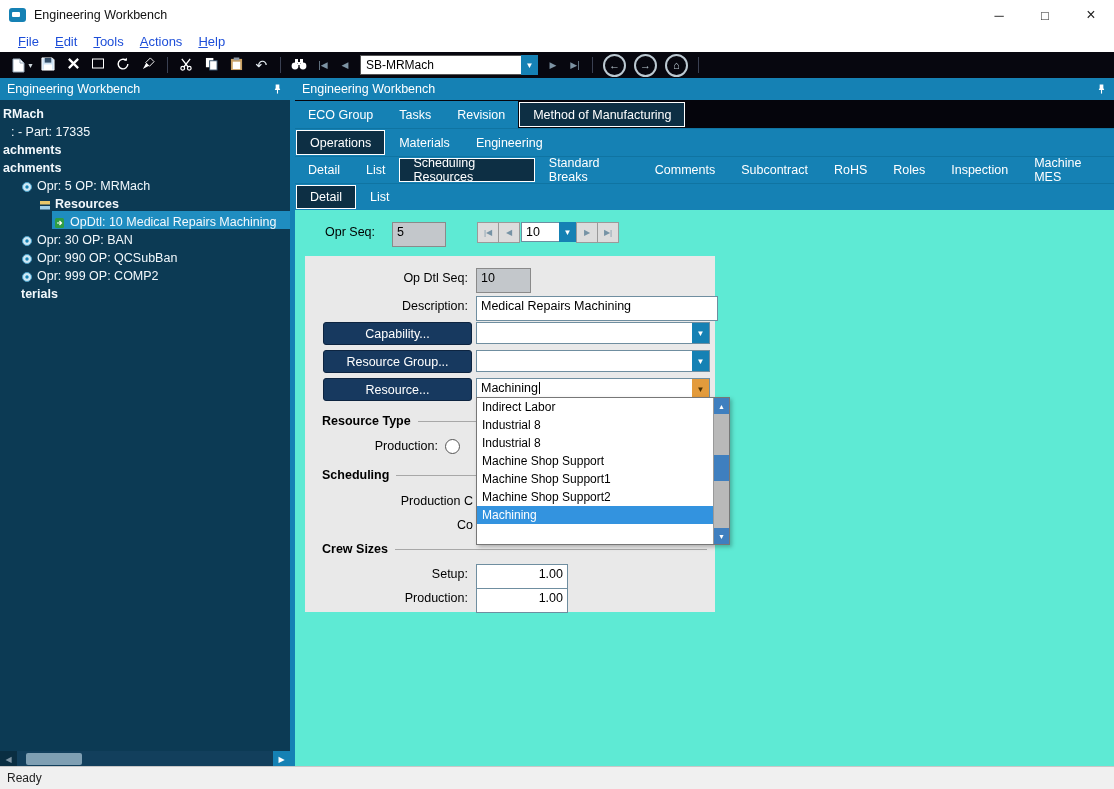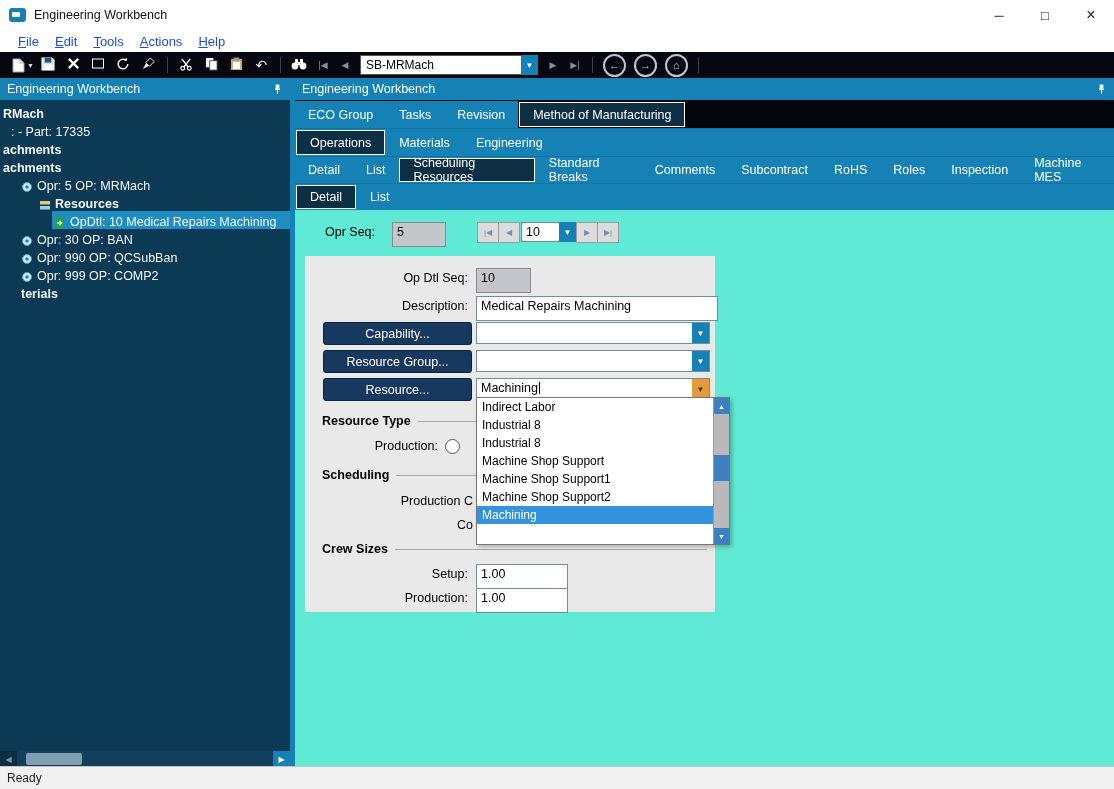--- a/index.html
+++ b/index.html
@@ -67,21 +67,21 @@
   .tab{display:flex;align-items:center;padding:0 13px;color:#fff;font-size:12.5px;background:#1581b4}
   .tab.selected{background:#0d2f44;border:1px solid #fff;margin:1px 1px}
 
   
   .content{flex:1;background:#5eead4;position:relative;font-size:12.5px}
   .lbl{position:absolute;color:#000}
   .gray-field{position:absolute;background:#c3c7cb;border:1px solid #8a8a8a;height:19px;
               padding:2px 4px;font-size:12.5px}
   .white-field{position:absolute;background:#fff;border:1px solid #6f8ea0;height:19px;
                padding:2px 4px;font-size:12.5px;white-space:nowrap;overflow:hidden}
-  .num{text-align:left}
+  .num{text-align:right}
   .seq-btn{position:absolute;width:20px;height:19px;background:#dcdcdc;border:1px solid #9a9a9a;
            color:#7693a5;font-size:8px;display:flex;align-items:center;justify-content:center}
   .seq-combo{position:absolute;display:flex;height:20px}
   .seq-combo .val{width:29px;background:#fff;border:1px solid #6f8ea0;border-right:none;padding:2px 4px;font-size:12.5px}
   .seq-combo .arrow{width:17px;background:#1581b4;color:#fff;display:flex;align-items:center;justify-content:center;font-size:8px}
 
   .form-panel{position:absolute;left:10px;top:46px;width:410px;height:356px;background:#e9e9e9}
   .fp-label{position:absolute;left:3px;width:160px;text-align:right;font-size:12.5px}
   .navy-btn{position:absolute;left:18px;width:147px;height:21px;background:#17395f;color:#fff;
             border:1px solid #0d2440;border-radius:3px;display:flex;align-items:center;justify-content:center;font-size:12.5px}

